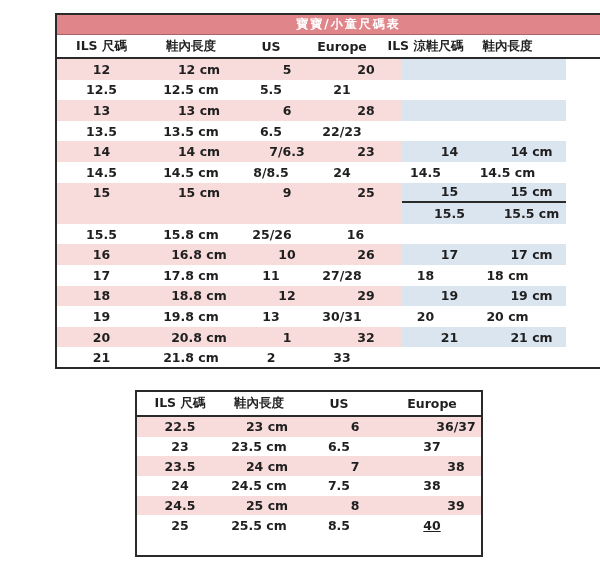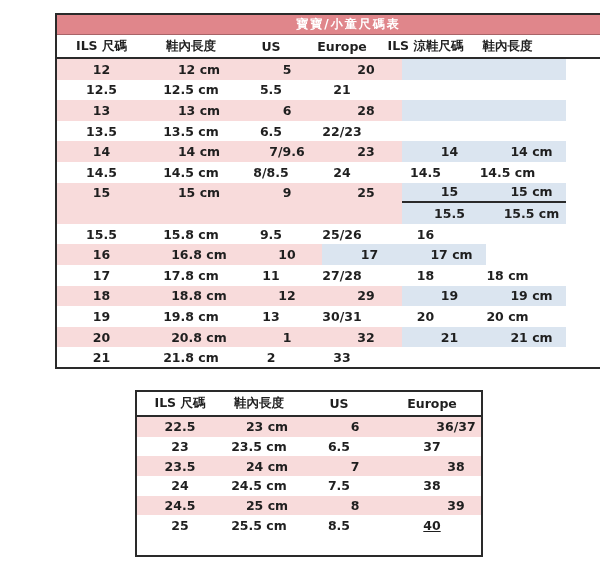--- a/index.html
+++ b/index.html
@@ -114,21 +114,21 @@
         </div>
         <div class="zone shade-white">
           <div class="cell" style="width: 95px;"></div>
           <div class="cell" style="width: 69px;"></div>
         </div>
       </div>
       <div class="row">
         <div class="zone shade-pink">
           <div class="cell" style="width: 89px;">14</div>
           <div class="cell" style="width: 90px;">14 cm</div>
-          <div class="cell" style="width: 70px;">7/9.6</div>
+          <div class="cell" style="width: 70px;">7/6.3</div>
           <div class="cell" style="width: 72px;">23</div>
         </div>
         <div class="zone shade-blue">
           <div class="cell" style="width: 95px;">14</div>
           <div class="cell" style="width: 69px;">14 cm</div>
         </div>
       </div>
       <div class="row">
         <div class="zone shade-white">
           <div class="cell" style="width: 89px;">14.5</div>
@@ -162,32 +162,32 @@
         </div>
         <div class="zone shade-blue">
           <div class="cell" style="width: 95px;">15.5</div>
           <div class="cell" style="width: 69px;">15.5 cm</div>
         </div>
       </div>
       <div class="row">
         <div class="zone shade-white">
           <div class="cell" style="width: 89px;">15.5</div>
           <div class="cell" style="width: 90px;">15.8 cm</div>
-          <div class="cell" style="width: 70px;">9.5</div>
           <div class="cell" style="width: 72px;">25/26</div>
         </div>
         <div class="zone shade-white">
           <div class="cell" style="width: 95px;">16</div>
         </div>
       </div>
       <div class="row">
         <div class="zone shade-pink">
           <div class="cell" style="width: 89px;">16</div>
           <div class="cell" style="width: 90px;">16.8 cm</div>
           <div class="cell" style="width: 70px;">10</div>
+          <div class="cell" style="width: 72px;">26</div>
         </div>
         <div class="zone shade-blue">
           <div class="cell" style="width: 95px;">17</div>
           <div class="cell" style="width: 69px;">17 cm</div>
         </div>
       </div>
       <div class="row">
         <div class="zone shade-white">
           <div class="cell" style="width: 89px;">17</div>
           <div class="cell" style="width: 90px;">17.8 cm</div>

